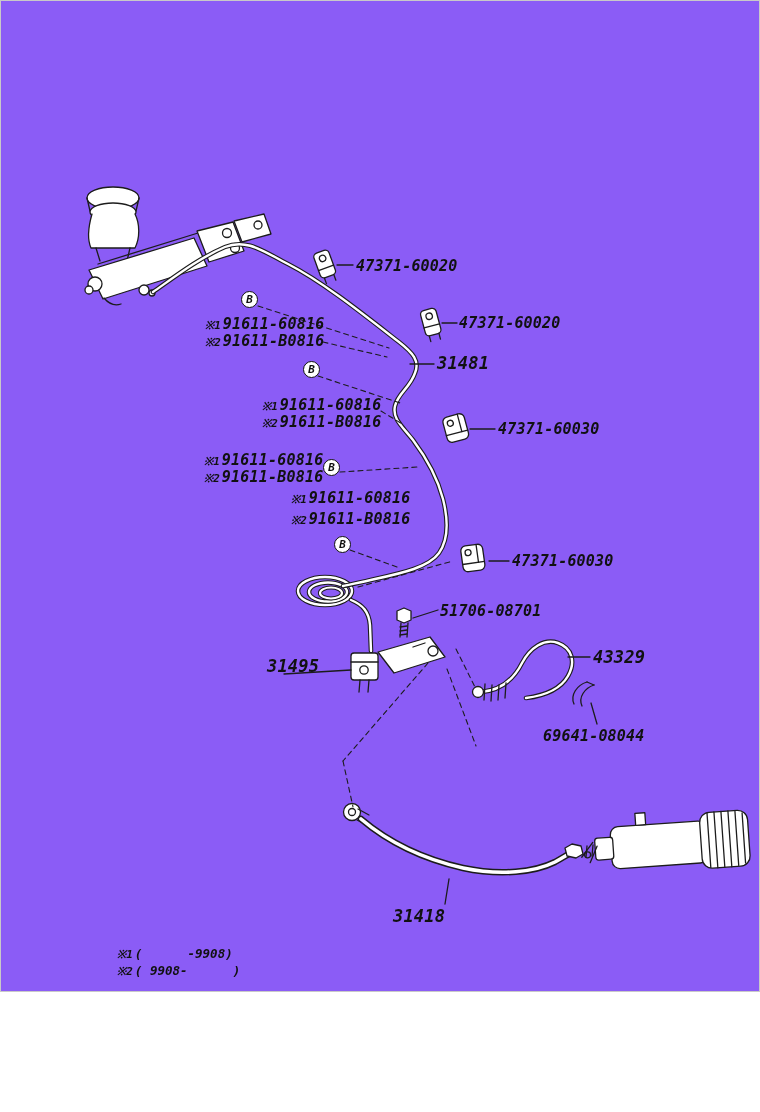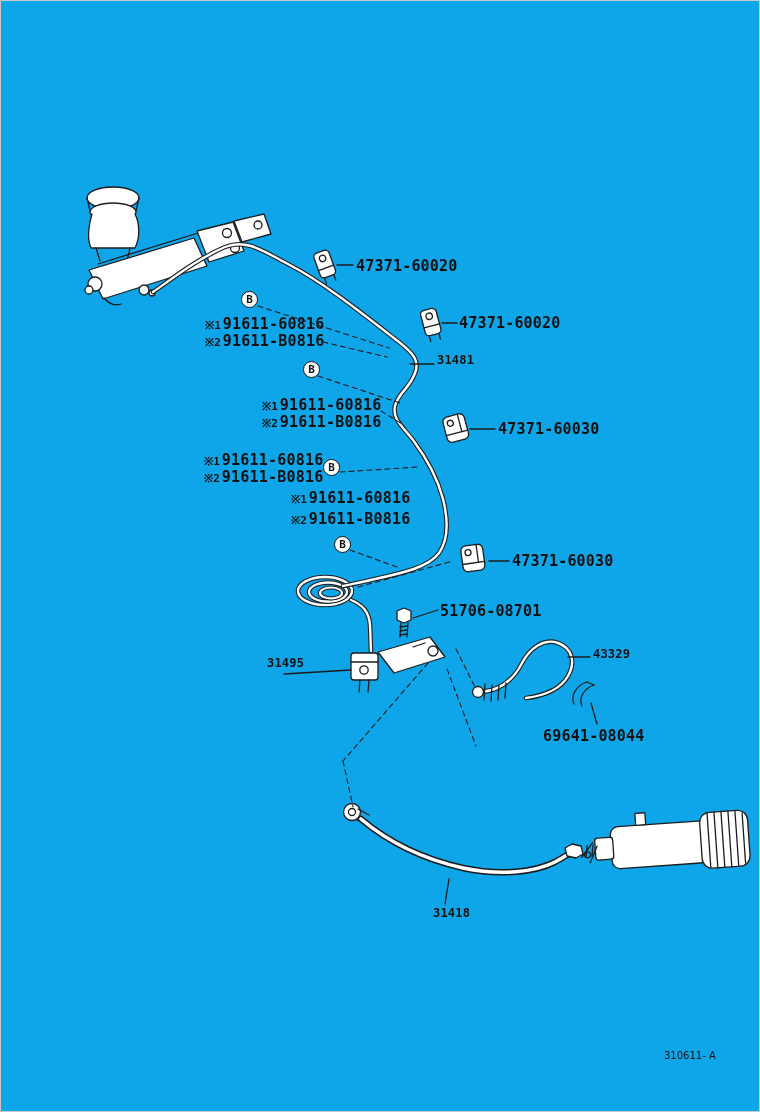--- a/index.html
+++ b/index.html
@@ -1,20 +1,20 @@
 <!DOCTYPE html>
 <html><head>
 <meta charset="utf-8">
 <style>
   html,body{margin:0;padding:0;background:#fff;}
   body{font-family:"DejaVu Sans Mono","Liberation Mono",monospace;}
-  .page{position:relative;width:760px;height:1112px;background:#0ea5e9;border:1px solid #c9c9c9;box-sizing:border-box;overflow:hidden;}
+  .page{position:relative;width:760px;height:992px;background:#8b5cf6;border:1px solid #c9c9c9;box-sizing:border-box;overflow:hidden;font-style:italic;}
   .page svg{position:absolute;left:0;top:0;}
   .lbl{position:absolute;font-weight:bold;color:#111;font-size:15px;letter-spacing:.2px;white-space:nowrap;}
-  .lbl.lg{font-size:12px;}
+  .lbl.lg{font-size:17px;}
   .grommet{position:absolute;white-space:nowrap;margin-left:28px;}
   .gline{height:17px;line-height:17px;}
   .pfx{font-size:11px;font-weight:bold;color:#111;margin-right:2px;}
   .gnum{font-size:15px;font-weight:bold;color:#111;letter-spacing:.2px;}
   .callout{position:absolute;width:17px;height:17px;border:1.5px solid #111;border-radius:50%;text-align:center;line-height:15px;font-size:11px;font-weight:bold;color:#111;box-sizing:border-box;background:#fff;}
   .legend{position:absolute;left:116px;top:944px;}
   .lline{font-size:12.5px;font-weight:bold;color:#111;height:17px;line-height:17px;white-space:pre;}
   .footer{position:absolute;left:663px;top:1049px;font-size:10px;color:#111;font-family:"DejaVu Sans","Liberation Sans",sans-serif;}
 </style>
 </head>
@@ -164,21 +164,21 @@
 
   <div class="lbl" style="left:355px;top:256px">47371-60020</div>
   <div class="lbl" style="left:458px;top:313px">47371-60020</div>
   <div class="lbl lg" style="left:436px;top:352px">31481</div>
   <div class="lbl" style="left:497px;top:419px">47371-60030</div>
   <div class="lbl" style="left:511px;top:551px">47371-60030</div>
   <div class="lbl" style="left:439px;top:601px">51706-08701</div>
   <div class="lbl lg" style="left:266px;top:655px">31495</div>
   <div class="lbl lg" style="left:592px;top:646px">43329</div>
   <div class="lbl" style="left:542px;top:726px">69641-08044</div>
-  <div class="lbl lg" style="left:432px;top:905px">31418</div>
+  <div class="lbl lg" style="left:392px;top:905px">31418</div>
 
   <div class="grommet" style="left:176px;top:314px">
     <div class="gline"><span class="pfx">※1</span><span class="gnum">91611-60816</span></div>
     <div class="gline"><span class="pfx">※2</span><span class="gnum">91611-B0816</span></div>
   </div>
   <div class="grommet" style="left:233px;top:395px">
     <div class="gline"><span class="pfx">※1</span><span class="gnum">91611-60816</span></div>
     <div class="gline"><span class="pfx">※2</span><span class="gnum">91611-B0816</span></div>
   </div>
   <div class="grommet" style="left:175px;top:450px">
@@ -188,16 +188,20 @@
   <div class="grommet" style="left:262px;top:488px">
     <div class="gline"><span class="pfx">※1</span><span class="gnum">91611-60816</span></div>
     <div class="gline" style="margin-top:4px"><span class="pfx">※2</span><span class="gnum">91611-B0816</span></div>
   </div>
 
   <div class="callout" style="left:240px;top:290px">B</div>
   <div class="callout" style="left:302px;top:360px">B</div>
   <div class="callout" style="left:322px;top:458px">B</div>
   <div class="callout" style="left:333px;top:535px">B</div>
 
+  <div class="legend">
+    <div class="lline"><span class="pfx">※1</span><span>(      -9908)</span></div>
+    <div class="lline"><span class="pfx">※2</span><span>( 9908-      )</span></div>
+  </div>
 
   <div class="footer">310611- A</div>
 
 </div>
 
 </body></html>

